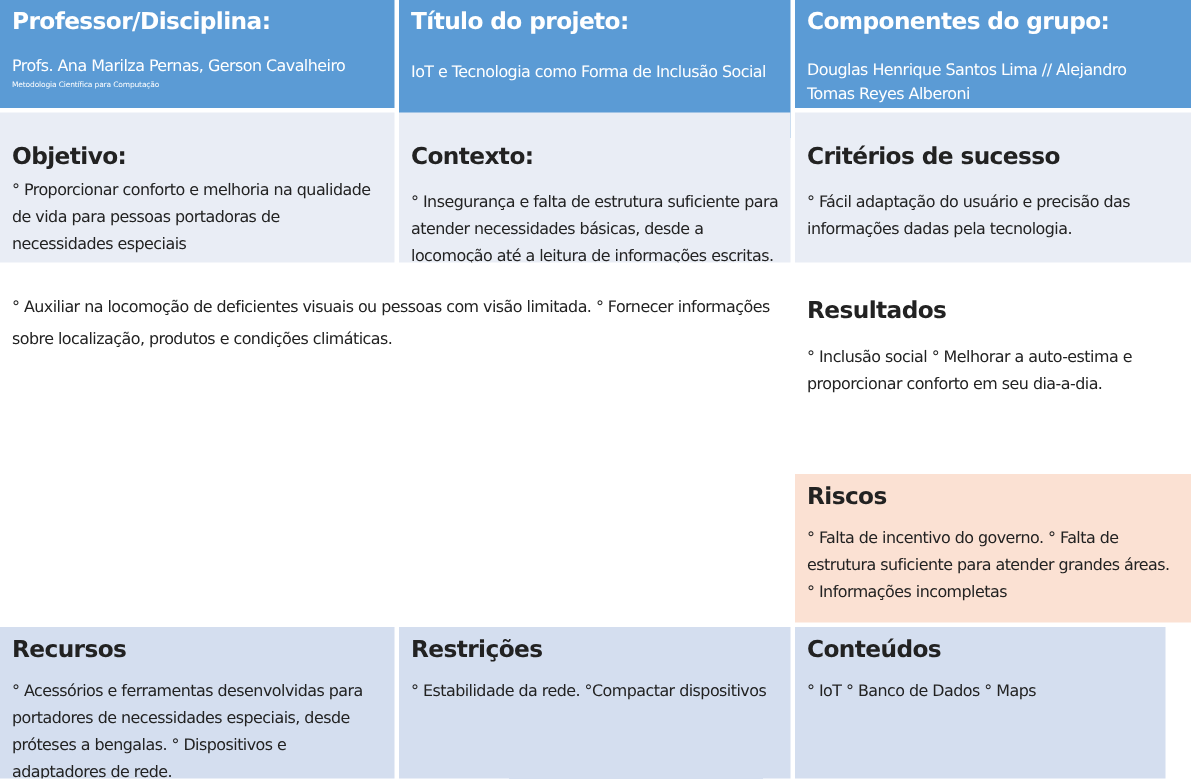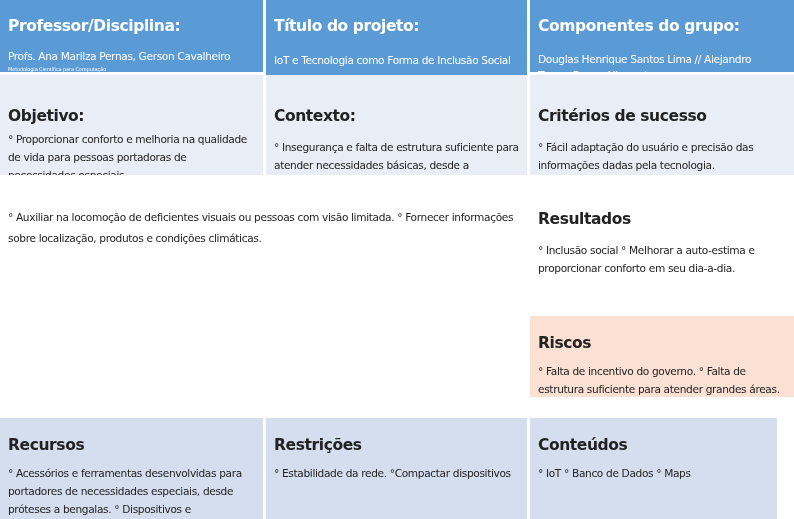--- a/index.html
+++ b/index.html
@@ -10,21 +10,21 @@
     body {
       width: 794px;
       height: 519px;
       position: relative;
       overflow: hidden;
       font-family: "DejaVu Sans", "Liberation Sans", sans-serif;
     }
     .cell {
       position: absolute;
       box-sizing: border-box;
-      padding: 16px 8px 0 8px;
+      padding: 4px 8px 0 8px;
       overflow: hidden;
     }
     .blue { background: #5b9bd5; color: #ffffff; }
     .light { background: #e9edf5; color: #222222; }
     .white { background: #ffffff; color: #222222; }
     .peach { background: #fbe1d3; color: #222222; }
     .slate { background: #d4deef; color: #222222; }
 
     .title {
       font-family: "DejaVu Sans", sans-serif;
@@ -84,21 +84,21 @@
   <div class="body-text" style="margin-top:12px;">° Fácil adaptação do usuário e precisão das informações dadas pela tecnologia.</div>
 </div>
 
 <div class="cell white" style="left:0;top:178px;width:527px;height:237px;">
   <div class="body-text" style="margin-top:13px;line-height:21px;">° Auxiliar na locomoção de deficientes visuais ou pessoas com visão limitada. ° Fornecer informações sobre localização, produtos e condições climáticas.</div>
 </div>
 <div class="cell white" style="left:530px;top:178px;width:264px;height:135px;">
   <div class="title" style="margin-top:15px;">Resultados</div>
   <div class="body-text" style="margin-top:12px;">° Inclusão social ° Melhorar a auto-estima e proporcionar conforto em seu dia-a-dia.</div>
 </div>
-<div class="cell peach" style="left:530px;top:316px;width:264px;height:81px;">
+<div class="cell peach" style="left:530px;top:316px;width:264px;height:99px;">
   <div class="title" style="margin-top:1px;">Riscos</div>
   <div class="body-text" style="margin-top:9px;">° Falta de incentivo do governo. ° Falta de estrutura suficiente para atender grandes áreas. ° Informações incompletas</div>
 </div>
 
 <div class="cell slate" style="left:0;top:418px;width:263px;height:101px;">
   <div class="title" style="margin-top:1px;">Recursos</div>
   <div class="body-text" style="margin-top:9px;">° Acessórios e ferramentas desenvolvidas para portadores de necessidades especiais, desde próteses a bengalas. ° Dispositivos e adaptadores de rede.</div>
 </div>
 <div class="cell slate" style="left:266px;top:418px;width:261px;height:101px;">
   <div class="title" style="margin-top:1px;">Restrições</div>

